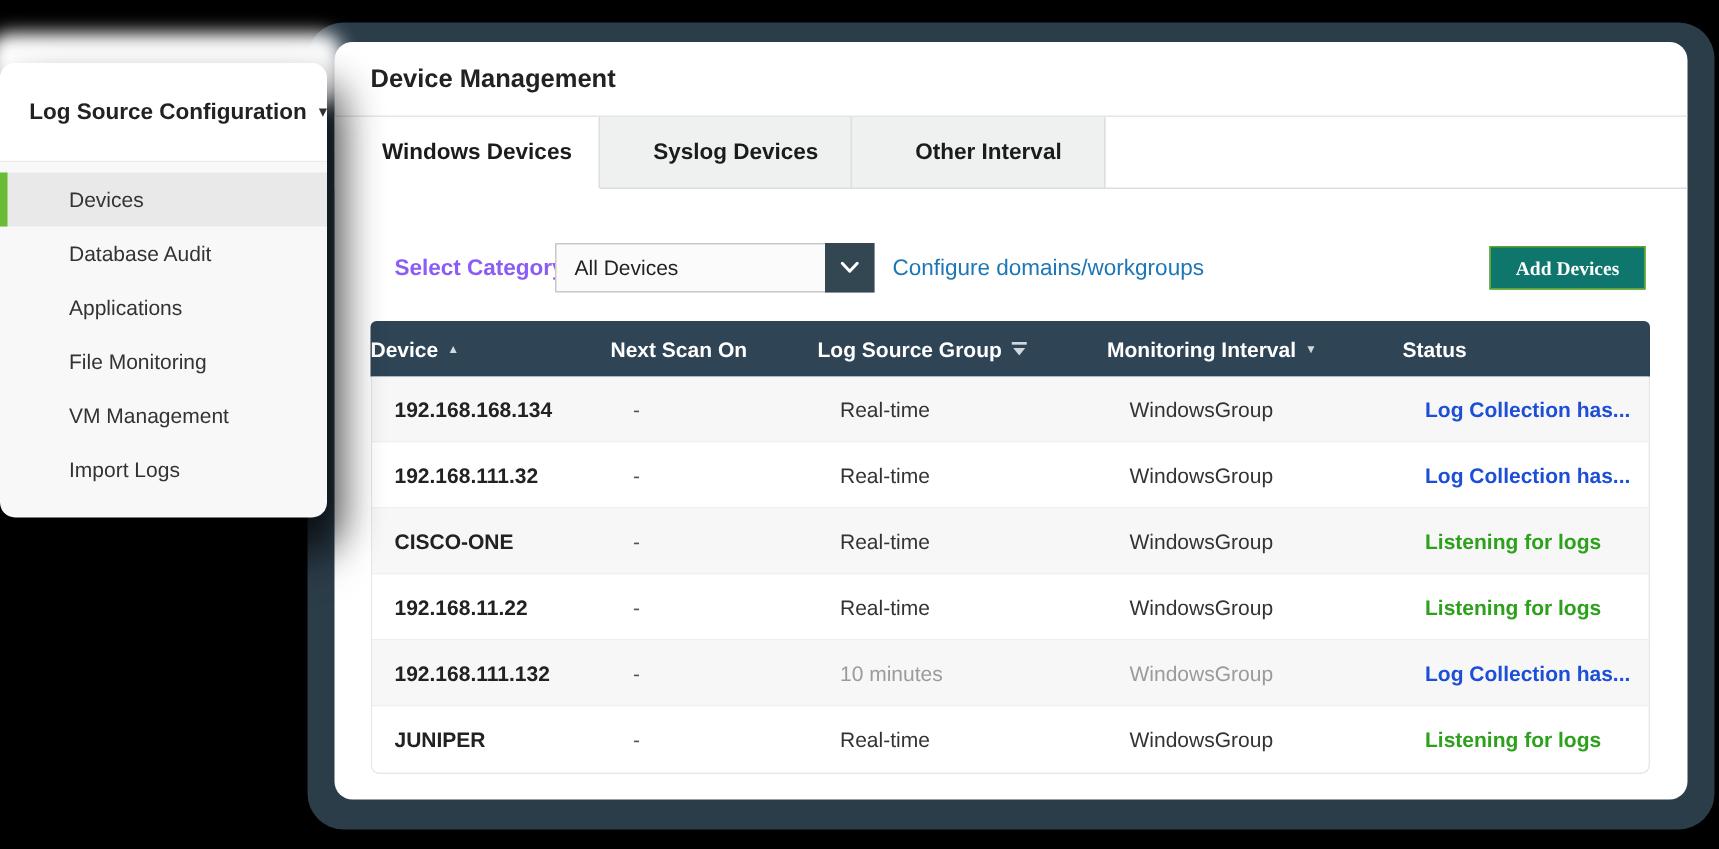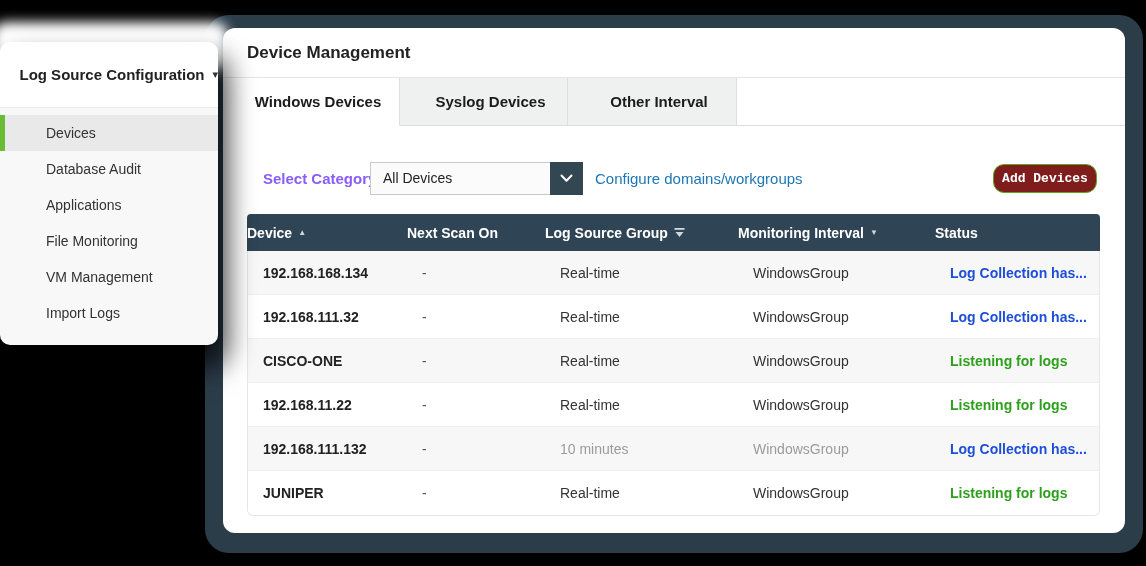--- a/index.html
+++ b/index.html
@@ -37,23 +37,23 @@
   .cat-label { position:absolute; left:24px; line-height:33px; font-size:15px;
     font-weight:bold; color:#8b5cf6;margin-left:16px; }
   .select { position:absolute; left:147px; top:0; width:213px; height:33px;
     background:#fbfbfb; border:1px solid #c9c9c9; cursor:pointer; }
   .select-value { position:absolute; left:12px; line-height:31px; font-size:14px; color:#222; }
   .select-btn { position:absolute; right:-1px; top:-1px; width:33px; height:33px;
     background:#334753; display:flex; align-items:center; justify-content:center; }
   .cfg-link { position:absolute; left:372px; line-height:33px; font-size:15px;
     color:#1d76b5; text-decoration:none; cursor:pointer; }
   .add-btn { position:absolute; left:770px; top:2px; width:104px; height:29px;
-    background:#7f1d1d; border:1px solid #5ea81f; border-radius:11px; color:#fff;
+    background:#0f766e; border:1px solid #5ea81f; border-radius:0; color:#fff;
     font-size:13px; font-weight:bold; cursor:pointer;
-    font-family:Liberation Mono, monospace; }
+    font-family:Liberation Serif, serif; }
 
   
   .table { position:absolute; left:24px; top:186px; width:853px; }
   .thead { display:grid; grid-template-columns:160px 138px 193px 197px 1fr;
     background:#2f4454; color:#fff; height:37px; align-items:center;
     border-radius:4px 4px 0 0; }
   .th { font-size:14px; font-weight:600; cursor:pointer;
     display:flex; align-items:center; gap:6px; white-space:nowrap; }
   .sort { font-size:8px; color:#cfd8dc; }
   .tbody { border:1px solid #e6e6e6; border-top:none; border-radius:0 0 6px 6px;

